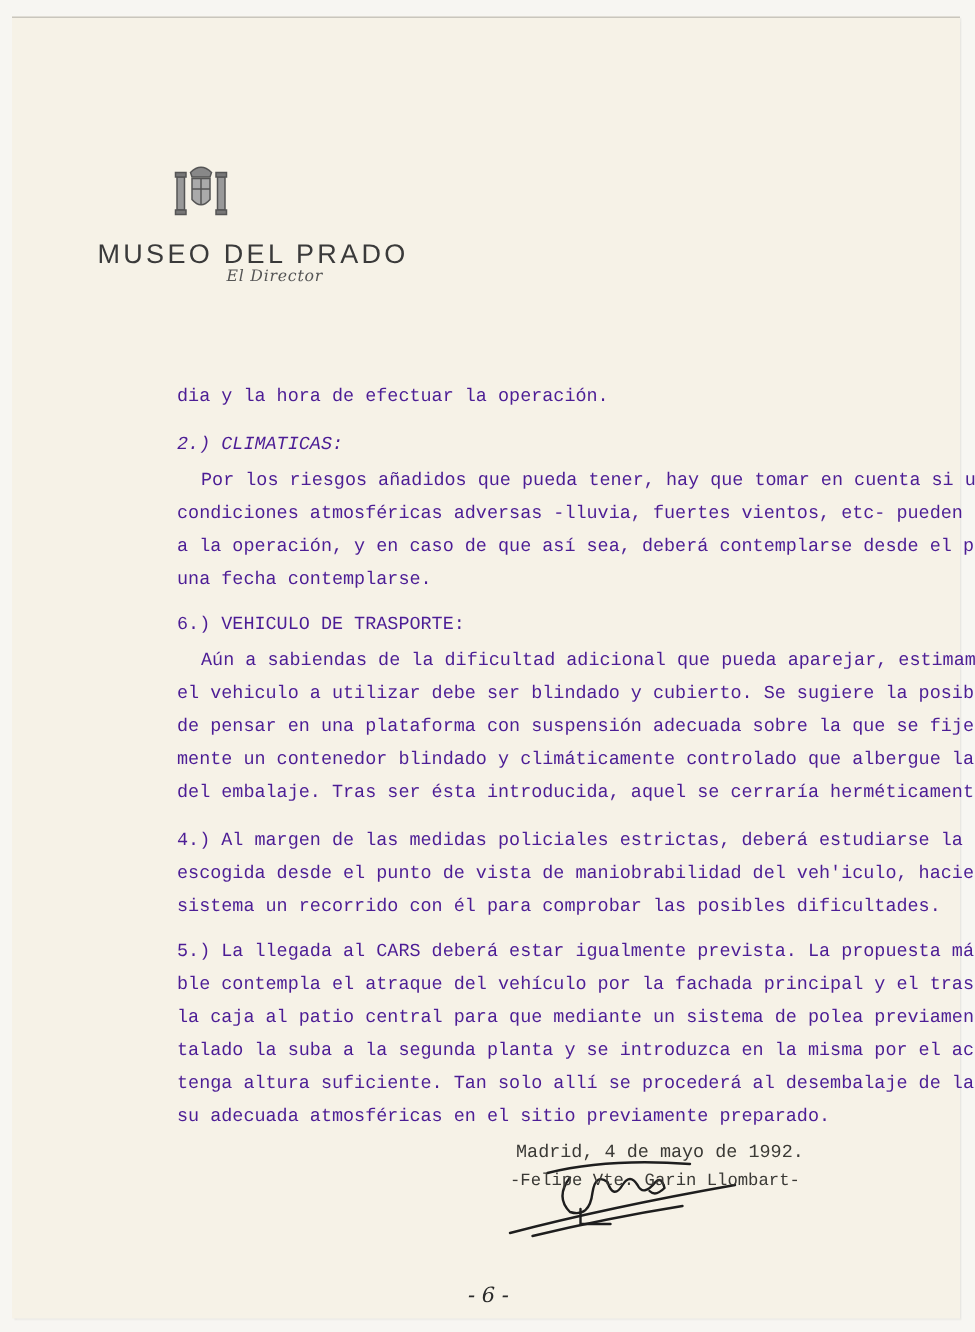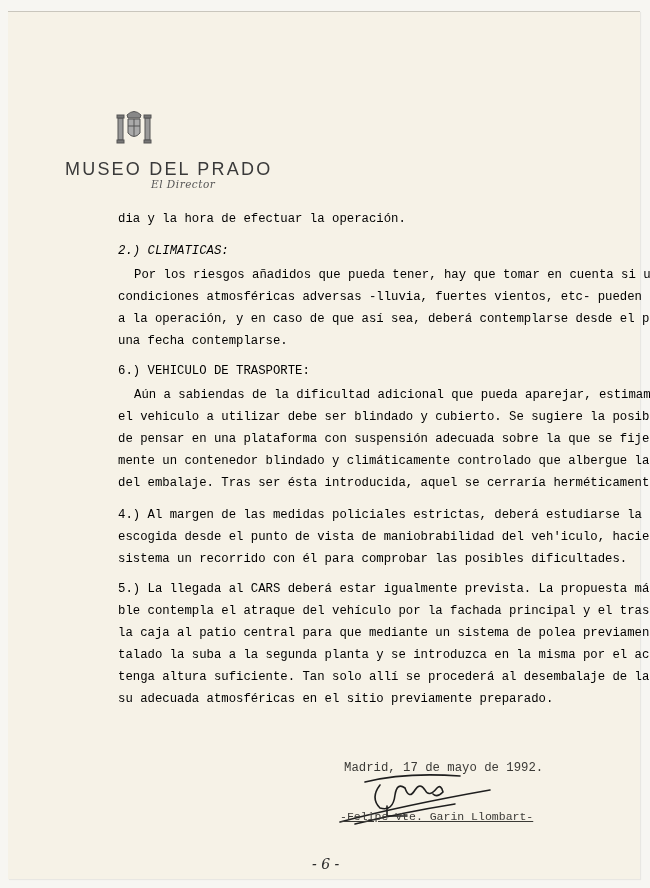--- a/index.html
+++ b/index.html
@@ -15,25 +15,26 @@
     .crest { position:absolute; left:115px; top:107px; width:38px; height:42px; }
     .museum {
       position:absolute; left:65px; top:159px; font-family:"Liberation Sans", sans-serif;
       font-size:18px; letter-spacing:2.2px; color:#3a3a3a;
     }
     .director {
       position:absolute; left:103px; top:178px; font-family:"DejaVu Serif", serif;
       font-style:italic; font-size:10.5px; color:#555; letter-spacing:0.5px;margin-left:48px;
     }
     .line {
-      position:absolute; left:0; font-size:12.3px; color:#000000; white-space:nowrap;
+      position:absolute; left:0; font-size:12.3px; color:#4c1d95; white-space:nowrap;
       font-family:"Liberation Mono", monospace;
+      margin-top:45px;
     }
     .date { position:absolute; left:344px; top:761px; font-size:12.3px; color:#3b3a36; }
-    .signer { position:absolute; left:340px; top:810px; font-size:11.5px; color:#3b3a36;text-decoration:underline; }
+    .signer { position:absolute; left:340px; top:781px; font-size:11.5px; color:#3b3a36; }
     .pageno { position:absolute; left:312px; top:856px; font-family:"DejaVu Serif", serif; font-style:italic; font-size:14px; color:#2a2a2a; }
     .sig { position:absolute; left:325px; top:760px; width:175px; height:70px; }
   </style>
 </head>
 <body>
 
 <div class="paper"></div>
 
 <svg class="crest" viewBox="0 0 38 42">
   <g fill="none" stroke="#555" stroke-width="1">
@@ -69,21 +70,21 @@
     <div class="line" style="left: 118px; top: 530px;">escogida desde el punto de vista de maniobrabilidad del veh'iculo, haciendo pre-</div>
     <div class="line" style="left: 118px; top: 552px;">sistema un recorrido con él para comprobar las posibles dificultades.</div>
     <div class="line" style="left: 118px; top: 582px;">5.) La llegada al CARS deberá estar igualmente prevista. La propuesta más facti-</div>
     <div class="line" style="left: 118px; top: 604px;">ble contempla el atraque del vehículo por la fachada principal y el traslado de</div>
     <div class="line" style="left: 118px; top: 626px;">la caja al patio central para que mediante un sistema de polea previamente ins-</div>
     <div class="line" style="left: 118px; top: 648px;">talado la suba a la segunda planta y se introduzca en la misma por el acceso que</div>
     <div class="line" style="left: 118px; top: 670px;">tenga altura suficiente. Tan solo allí se procederá al desembalaje de la obra y</div>
     <div class="line" style="left: 118px; top: 692px;">su adecuada atmosféricas en el sitio previamente preparado.</div>
   </div>
 
-<div class="date">Madrid, 17 de mayo de 1992.</div>
+<div class="date">Madrid, 4 de mayo de 1992.</div>
 <svg class="sig" viewBox="0 0 175 70">
   <g fill="none" stroke="#1e1e1e" stroke-width="1.6" stroke-linecap="round">
     <path d="M40 22 Q80 12 135 16"></path>
     <path d="M55 25 Q45 38 55 48 Q68 52 70 35 Q72 22 80 28 Q84 40 90 30 Q95 22 100 30 Q104 38 112 28 Q116 24 118 32 Q112 38 108 34"></path>
     <path d="M15 62 Q80 45 165 30"></path>
     <path d="M30 64 Q80 52 130 44"></path>
     <path d="M62 46 L62 56 L82 56"></path>
   </g>
 </svg>
 <div class="signer">-Felipe Vte. Garin Llombart-</div>

